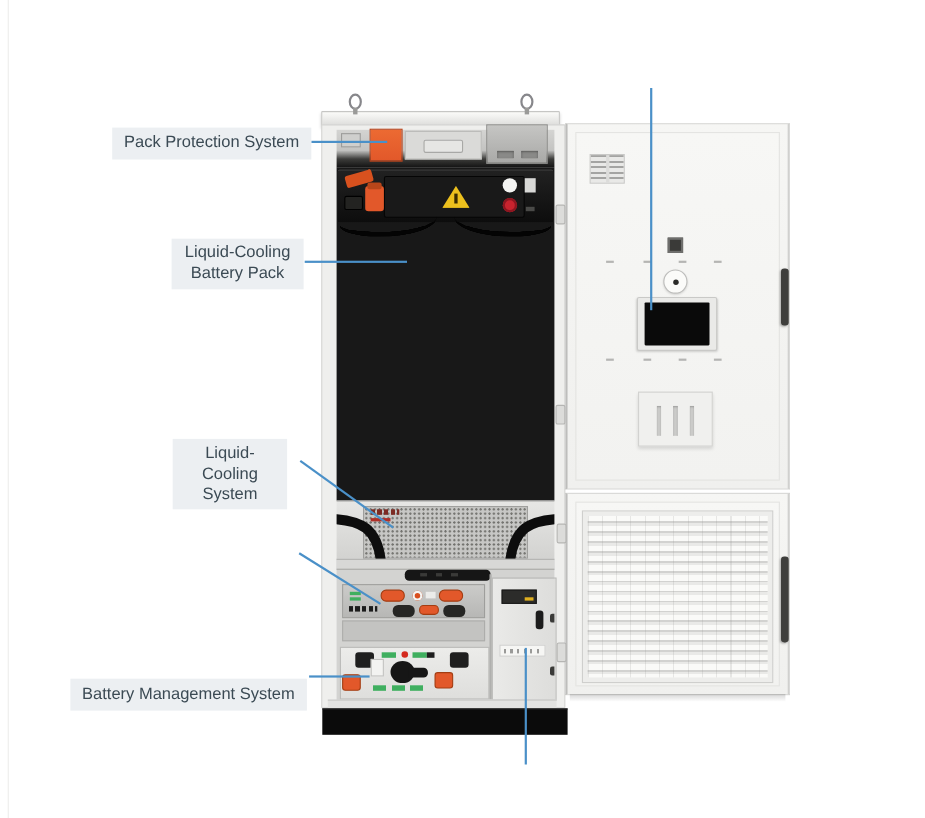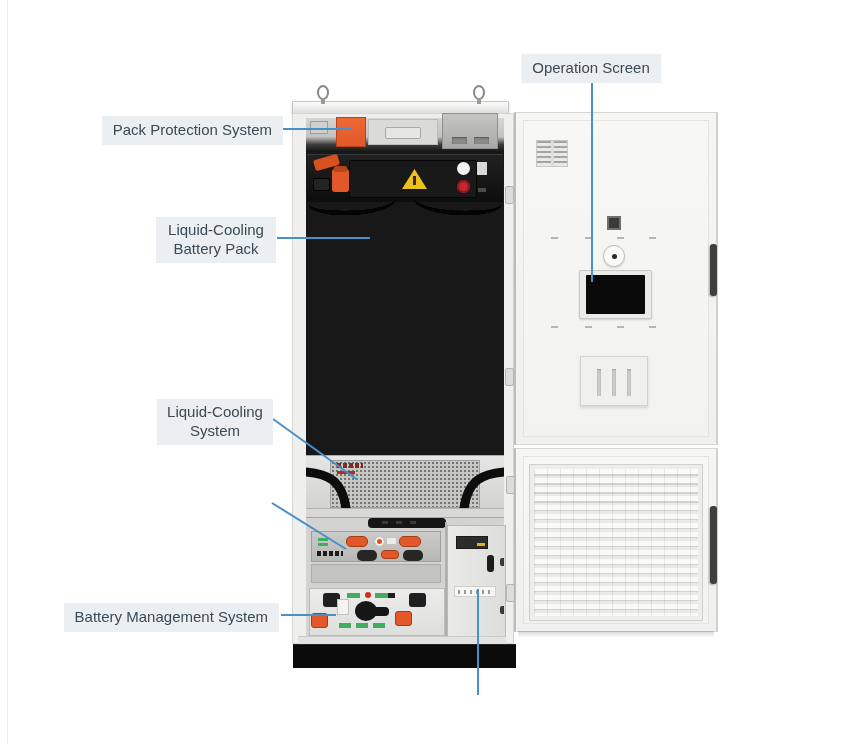--- a/index.html
+++ b/index.html
@@ -18,23 +18,23 @@
 
   
   [data-name="page-left-border"]{left:7px;top:0;width:1px;height:744px;background:#ededeb;}
 
   
   .callout{background:var(--callout-bg);color:var(--callout-text);font-size:15px;
            line-height:1.25;padding:5px 11px;text-align:center;white-space:nowrap;}
   .callout.wrap{white-space:normal;padding:4px 6px;}
   #callout-fire{right:558px;top:116px;}
   #callout-pack{left:156px;top:217px;width:120px;}
-  #callout-cool{left:157px;top:399px;width:116px;}
+  #callout-cool{left:157px;top:399px;width:104px;}
   #callout-inverter{right:569px;top:482px;}
-  #callout-bms{right:562px;top:603px;text-align:center;}
+  #callout-bms{right:562px;top:617px;text-align:center;}
   #callout-operation{left:591px;top:54px;transform:translateX(-50%);}
   #callout-distribution{left:479px;top:694px;transform:translateX(-50%);}
 
   
   .leader{background:var(--leader);}
   .leader.h{height:2px;}
   .leader.v{width:2px;}
   .leader.d{height:2px;transform-origin:0 50%;}
   #lead-fire{left:283px;top:128px;width:69px;}
   #lead-pack{left:277px;top:237px;width:93px;}
@@ -402,14 +402,13 @@
   <div class="leader d" id="lead-cool" data-name="leader-line-cooling-system"></div>
   <div class="leader d" id="lead-inverter" data-name="leader-line-inverter"></div>
   <div class="leader h" id="lead-bms" data-name="leader-line-bms"></div>
   <div class="leader v" id="lead-operation" data-name="leader-line-operation-screen"></div>
   <div class="leader v" id="lead-distribution" data-name="leader-line-distribution"></div>
 
   <div class="callout" id="callout-fire" data-name="callout-fire-protection-system">Pack Protection System</div>
   <div class="callout wrap" id="callout-pack" data-name="callout-liquid-cooling-battery-pack">Liquid-Cooling Battery Pack</div>
   <div class="callout wrap" id="callout-cool" data-name="callout-liquid-cooling-system">Liquid-Cooling System</div>
   <div class="callout" id="callout-bms" data-name="callout-battery-management-system">Battery Management System</div>
-  <div class="callout" id="callout-operation" data-name="callout-operation-screen">Operation Screen</div>
 </div>
 
 </body></html>

